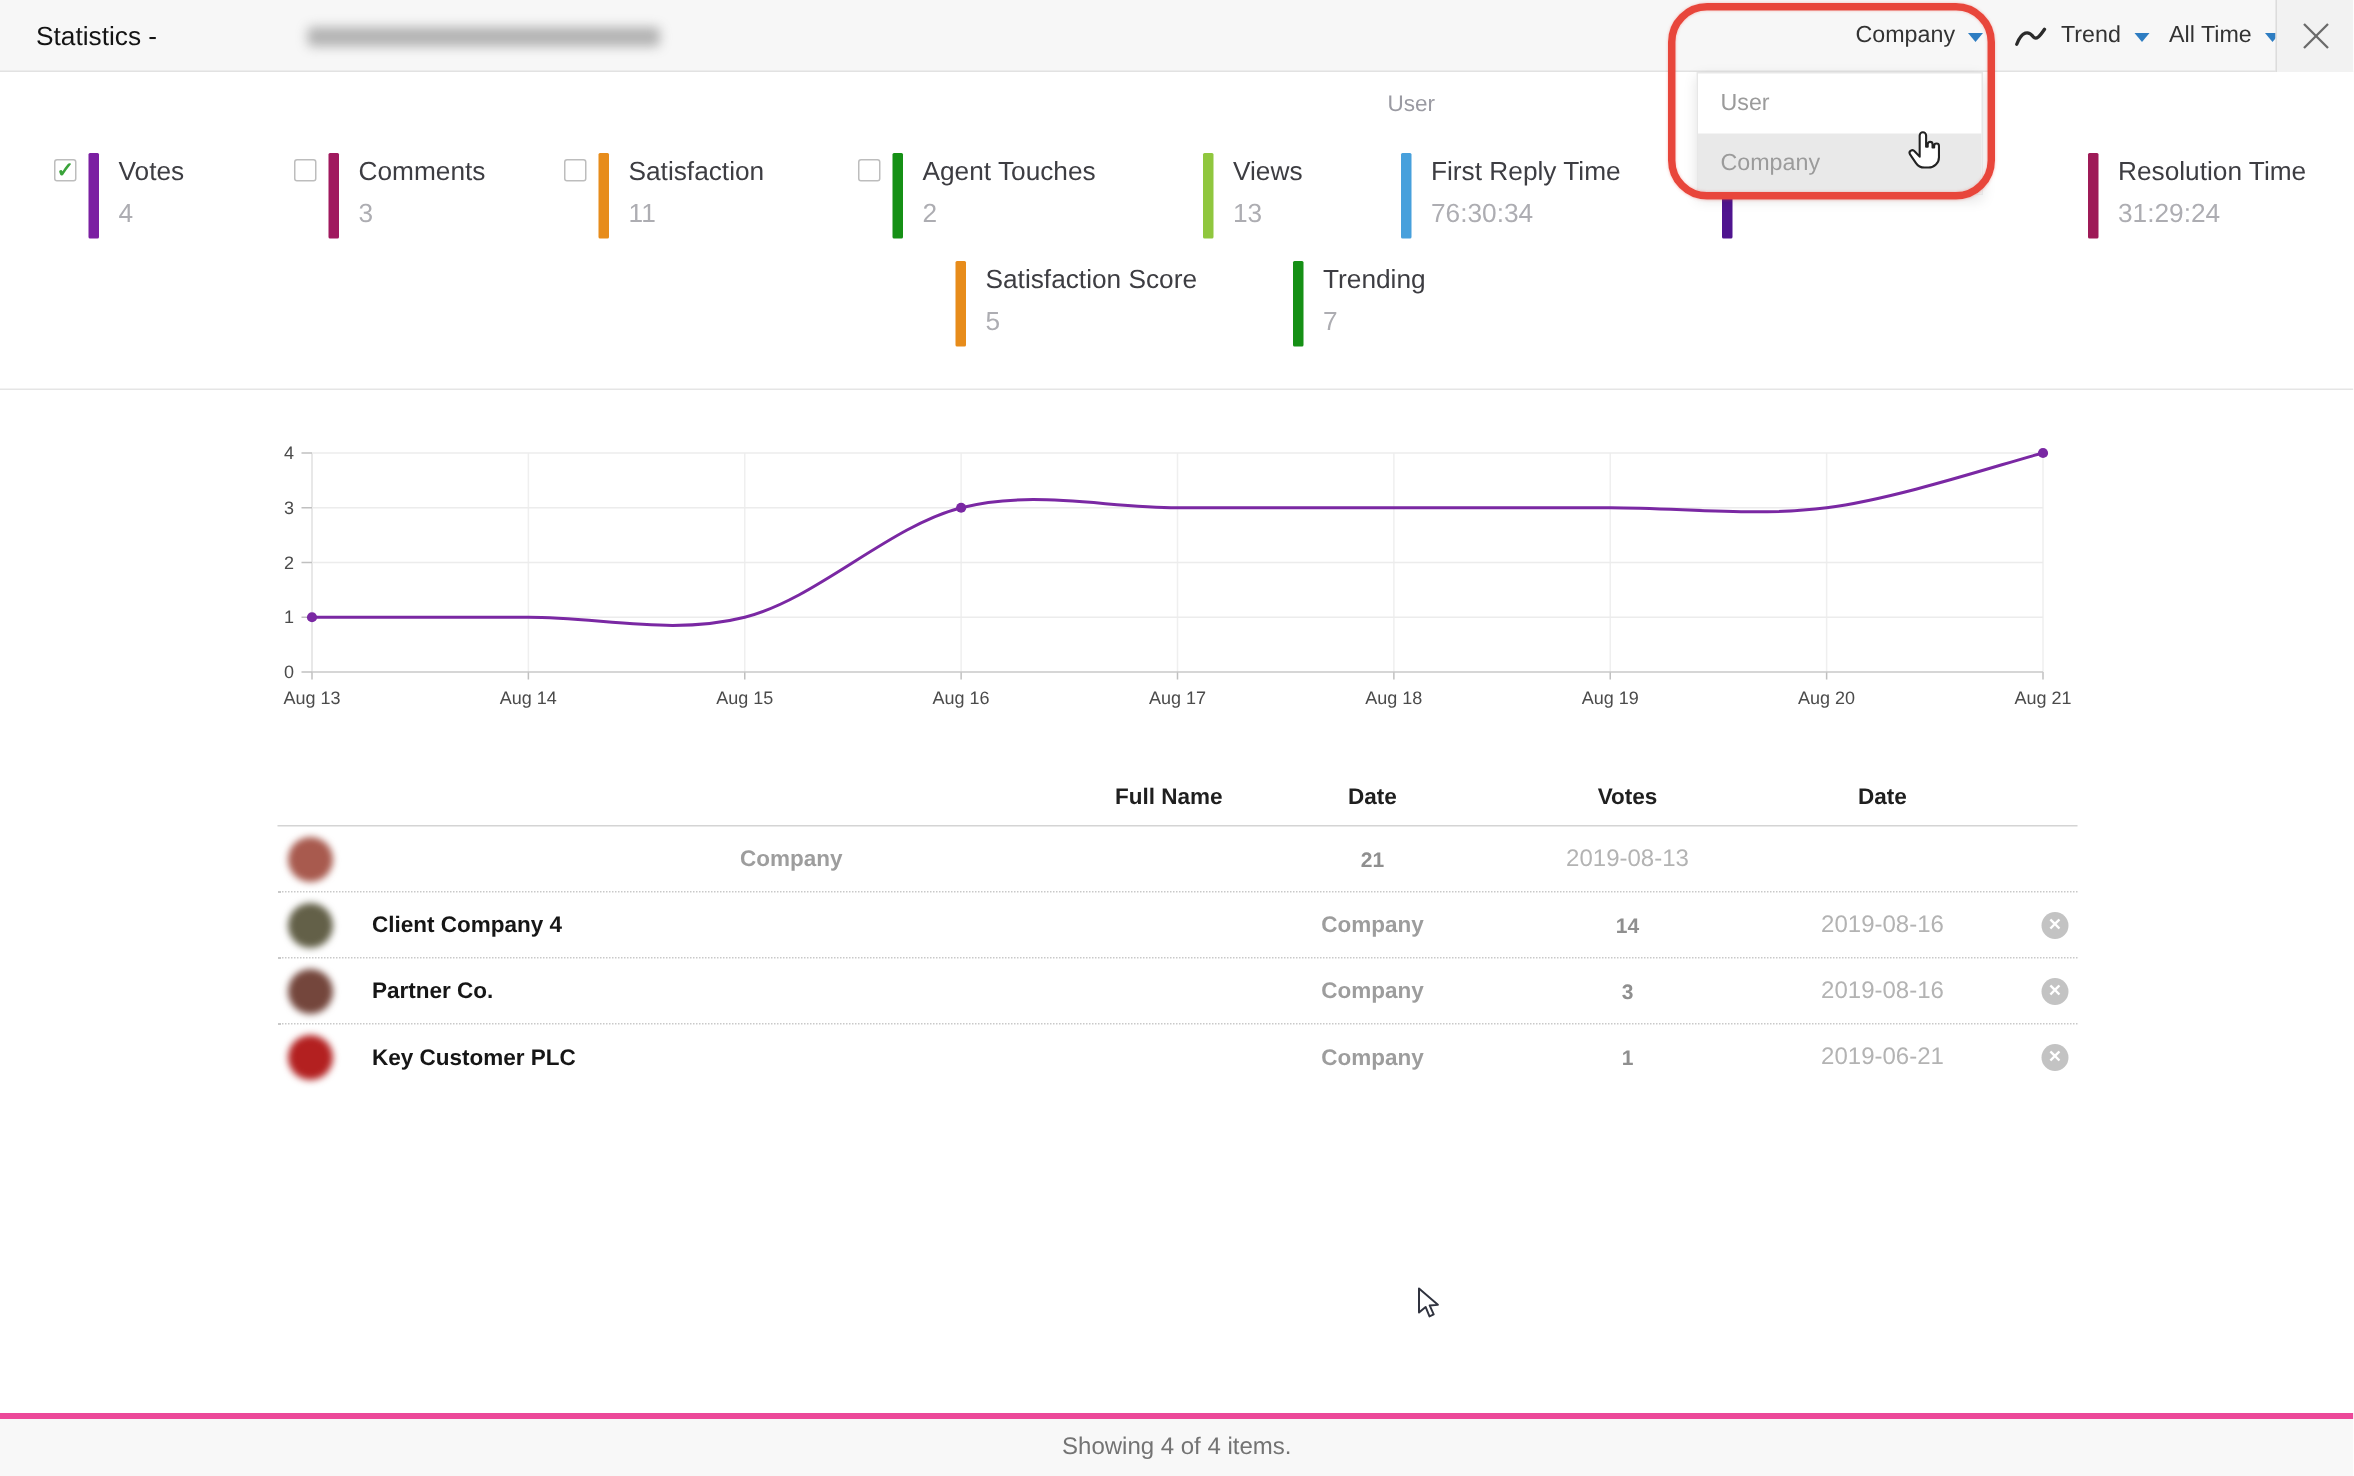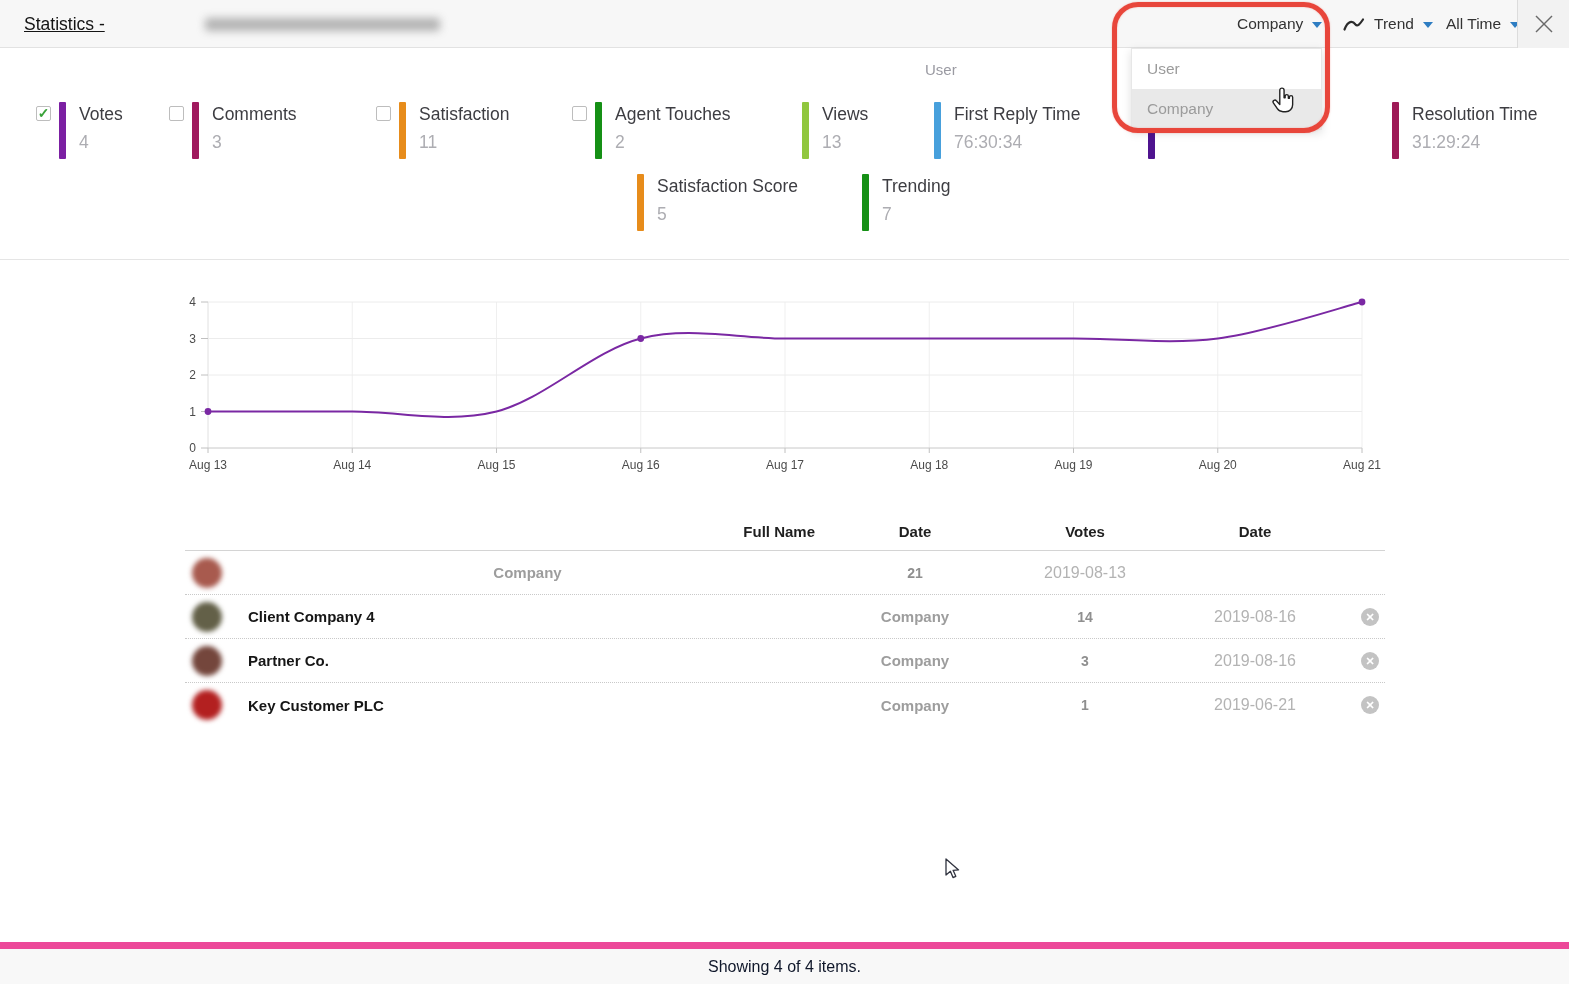--- a/index.html
+++ b/index.html
@@ -2,21 +2,21 @@
 <html><head>
 <meta charset="utf-8">
 <style>
   * { margin:0; padding:0; box-sizing:border-box; }
   html,body { background:#fff; }
   body { font-family:"Liberation Sans", sans-serif; }
   #app { position:relative; width:1569px; height:984px; background:#fff; overflow:hidden; }
 
   
   .topbar { position:absolute; left:0; top:0; width:1569px; height:48px; background:#f7f7f7; border-bottom:1px solid #e2e2e2; }
-  .page-title { position:absolute; left:24px; top:0; line-height:48px; font-size:17.5px; color:#141414;text-decoration:underline; }
+  .page-title { position:absolute; left:24px; top:0; line-height:48px; font-size:17.5px; color:#141414; }
   .blurbar { position:absolute; left:205px; top:18px; width:235px; height:13px; background:#6f6f6f; opacity:.5; filter:blur(4px); border-radius:3px; }
   .ctrl { position:absolute; top:0; height:48px; display:flex; align-items:center; font-size:15.5px; color:#333; cursor:default; }
   .caret { width:0; height:0; border-left:5px solid transparent; border-right:5px solid transparent; border-top:6px solid #2e7dc2; margin-left:9px; margin-top:2px; }
   #groupby { left:1237px; }
   #trend   { left:1343px; }
   #alltime { left:1446px; }
   .trend-ic { margin-right:9px; display:block; }
   .closebox { position:absolute; left:1517px; top:0; width:52px; height:48px; background:#f2f2f2; border-left:1px solid #dcdcdc; display:flex; align-items:center; justify-content:center; }
 
   
@@ -51,21 +51,21 @@
   .hc-c { text-align:center; }
   .av { width:30px; height:30px; border-radius:50%; filter:blur(2.5px); margin-left:7px; }
   .name { font-size:15px; font-weight:700; color:#161616; padding-left:8px; }
   .role { font-size:15px; font-weight:600; color:#9d9d9d; text-align:center; }
   .votes { font-size:14px; font-weight:700; color:#8f8f8f; text-align:center; }
   .date { font-size:16px; color:#b3b3b3; text-align:center; }
   .delwrap { display:flex; justify-content:center; }
   .del { width:18px; height:18px; border-radius:50%; background:#c3c3c3; color:#fff; font-size:11px; line-height:18px; text-align:center; font-weight:700; cursor:pointer; }
 
   
-  .footer { position:absolute; left:0; top:942px; width:1569px; height:42px; background:#f8f8f8; border-top:7px solid #ec4899; display:flex; align-items:center; justify-content:center; font-size:16px; color:#0f172a; }
+  .footer { position:absolute; left:0; top:942px; width:1569px; height:42px; background:#f8f8f8; border-top:4px solid #ec4899; display:flex; align-items:center; justify-content:center; font-size:16px; color:#737373; }
 
   .cursor { position:absolute; z-index:60; pointer-events:none; }
 </style>
 </head>
 <body>
 
 <div id="app">
 
   <div class="topbar">
     <div class="page-title">Statistics -</div>
@@ -107,21 +107,21 @@
   <div class="grouplbl">User</div>
 
   <div class="tile" style="left:36px;top:102px">
     <span class="cb checked">✓</span>
     <span class="bar" style="background-color: rgb(123, 31, 162);"></span>
     <span class="txt">
         <span class="lbl" style="display:block">Votes</span>
         <span class="val" style="display:block">4</span>
       </span>
   </div>
-  <div class="tile" style="left:169px;top:102px">
+  <div class="tile" style="left:196px;top:102px">
     <span class="cb"></span>
     <span class="bar" style="background-color: rgb(160, 25, 94);"></span>
     <span class="txt">
         <span class="lbl" style="display:block">Comments</span>
         <span class="val" style="display:block">3</span>
       </span>
   </div>
   <div class="tile" style="left:376px;top:102px">
     <span class="cb"></span>
     <span class="bar" style="background-color: rgb(231, 140, 27);"></span>

